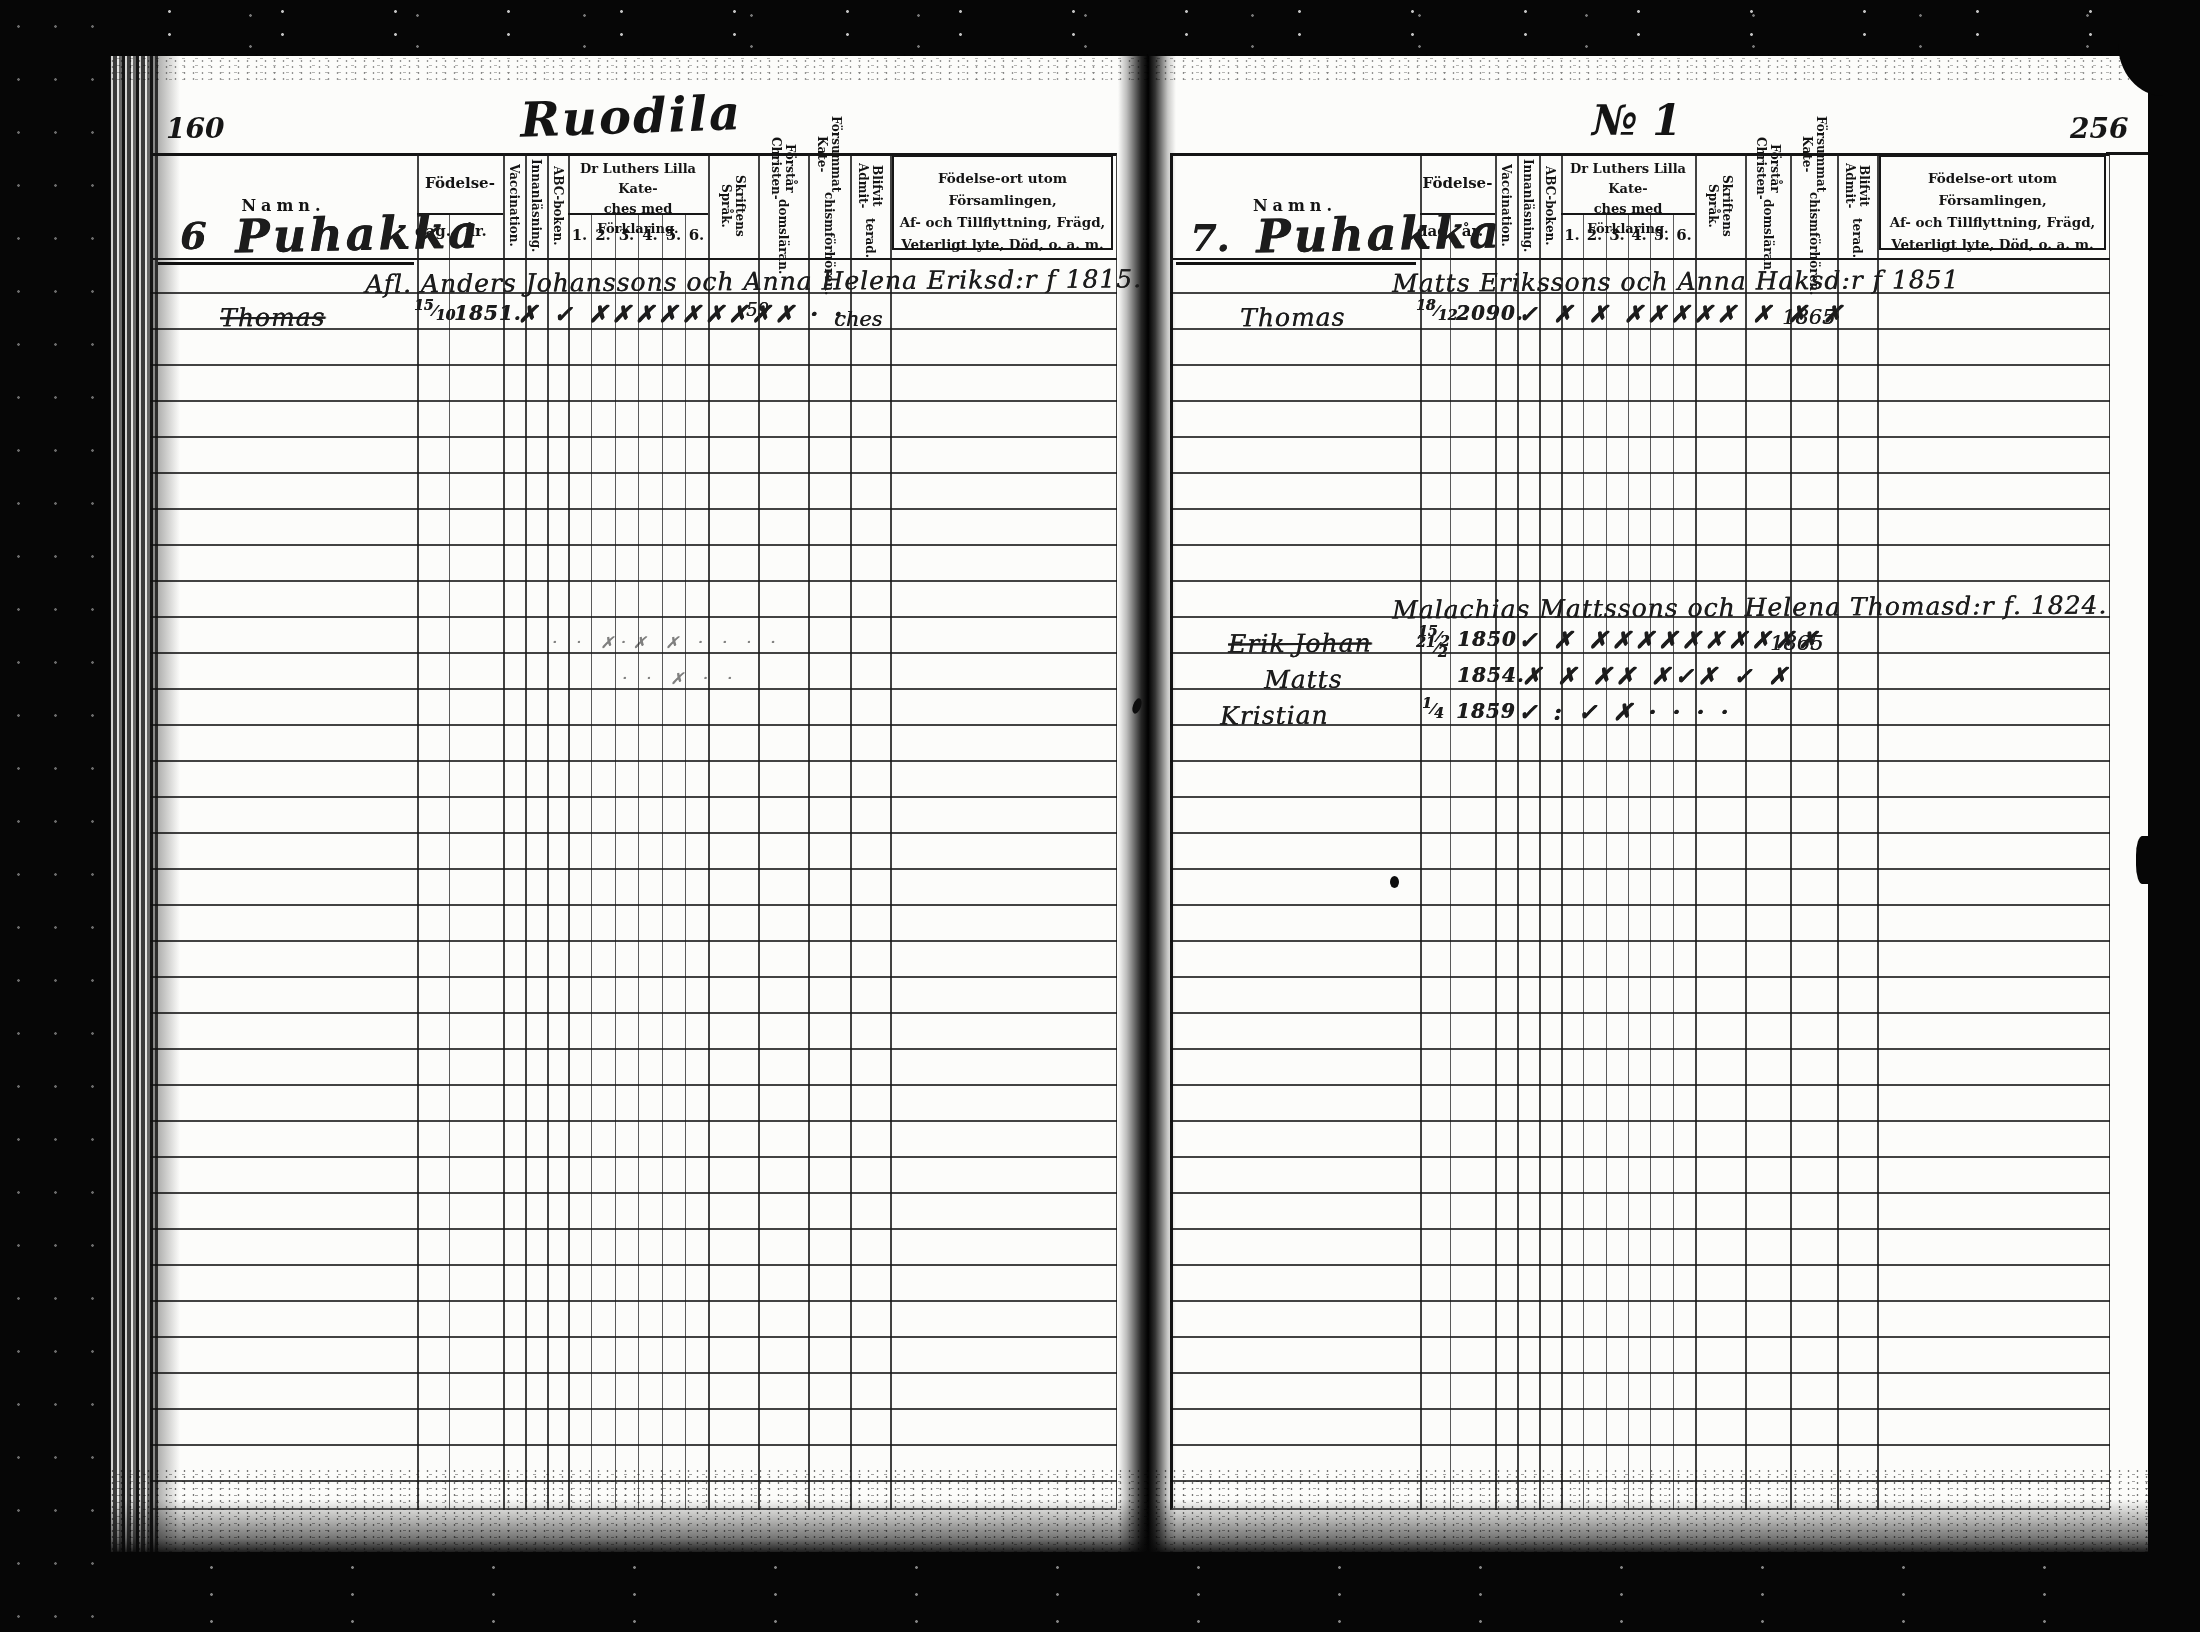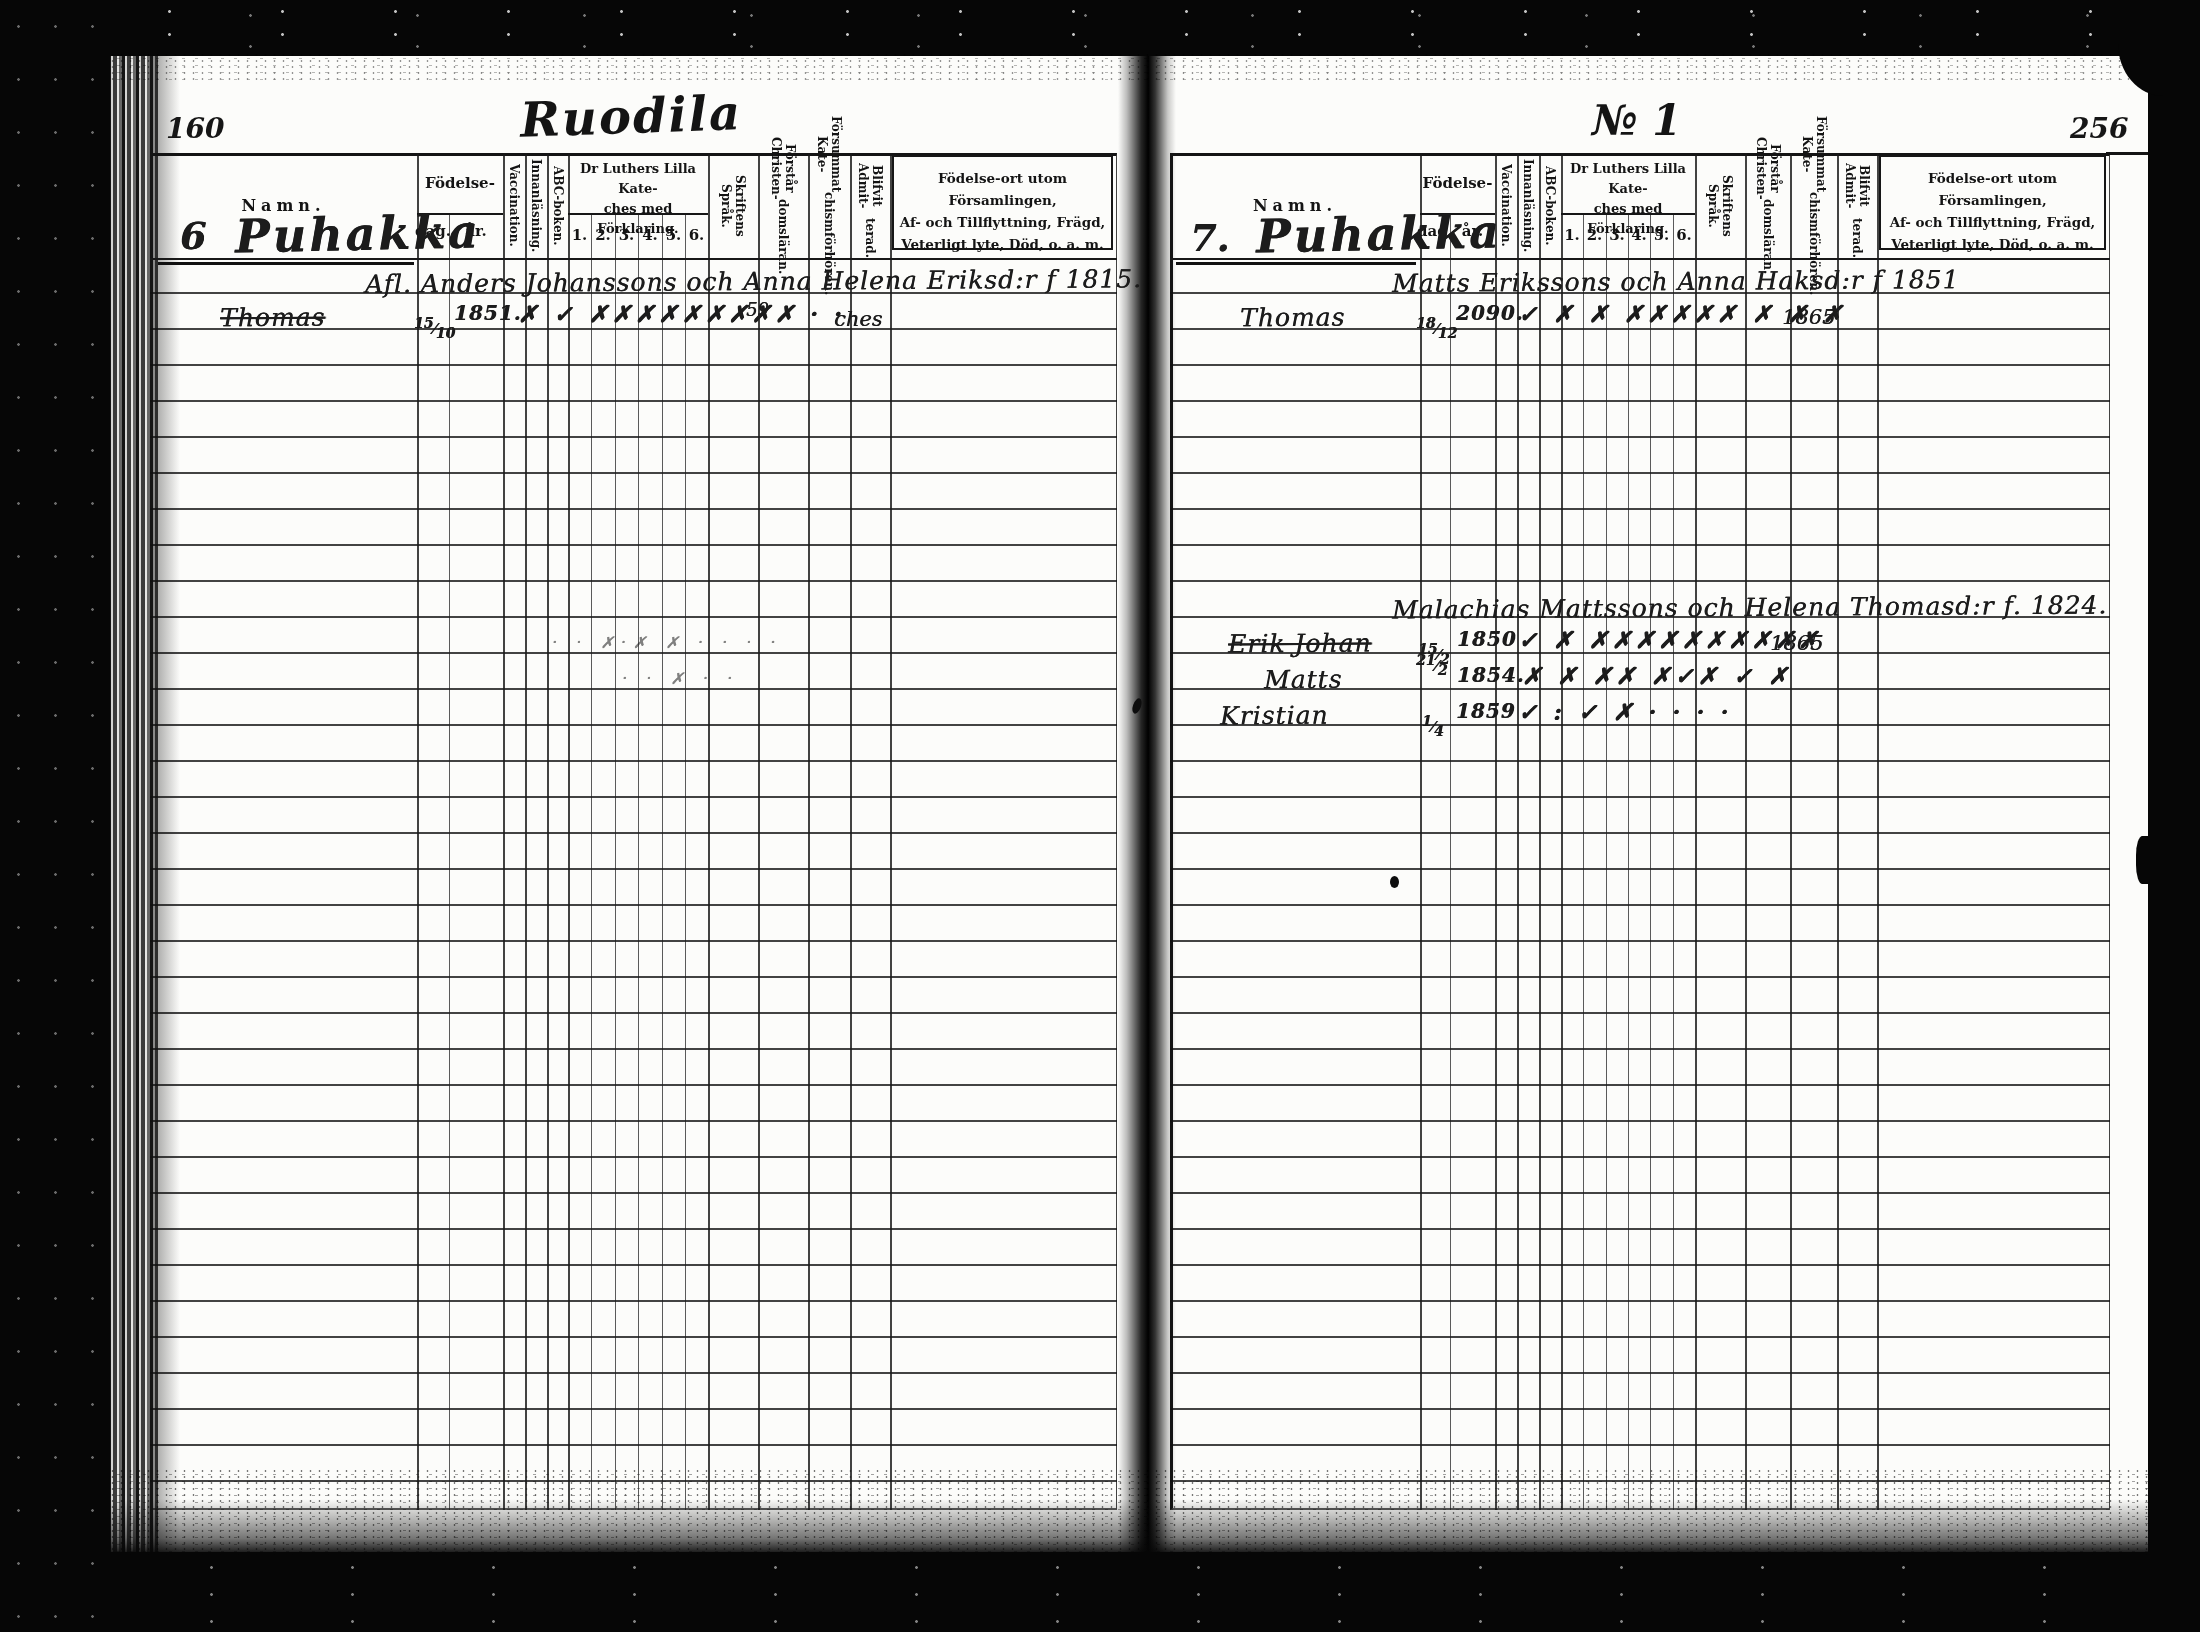--- a/index.html
+++ b/index.html
@@ -85,21 +85,21 @@
   .hh-underline { position:absolute; height:2.5px; background:#111; }
   
   .hand { position:absolute; font-family:"DejaVu Serif", serif; font-style:italic;
     color:#1c1c1c; white-space:nowrap; text-shadow:.4px 0 0 #1c1c1c; }
   .script-lg { font-size:46px; font-weight:bold; letter-spacing:3px; transform:rotate(-1.2deg); }
   .script-num { font-size:38px; font-weight:bold; }
   .entry { font-size:25px; letter-spacing:1px; transform:rotate(-.4deg); }
   .strike { text-decoration:line-through; text-decoration-thickness:2.2px; }
   .frac { font-size:14px; font-weight:bold; letter-spacing:0; }
   .frac .n { display:inline-block; transform:translateY(-6px); }
-  .frac .d { display:inline-block; transform:translateY(4px);margin-top:18px; }
+  .frac .d { display:inline-block; transform:translateY(4px); }
   .yr { font-size:20px; font-weight:bold; letter-spacing:1px; }
   .marks { font-size:23px; font-weight:bold; letter-spacing:4px; }
   .adm { font-size:21px; }
   .faint { font-size:16px; letter-spacing:7px; opacity:.55; }
   .note { font-size:18px; }
   .pgnum { position:absolute; font-family:"DejaVu Serif", serif; font-style:italic;
     font-weight:bold; font-size:28px; color:#161616; }
   .title-script { position:absolute; font-family:"DejaVu Serif", serif; font-style:italic;
     font-weight:bold; color:#141414; }
 </style>

